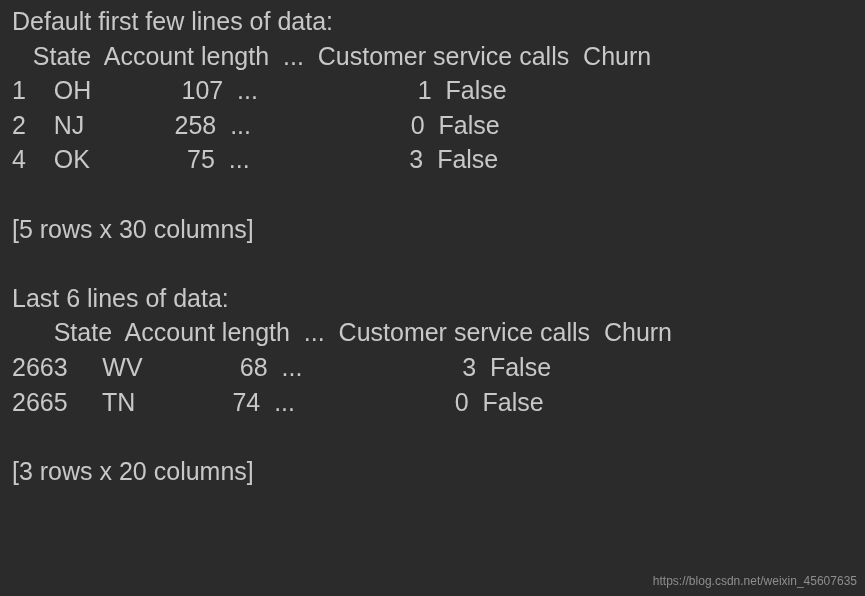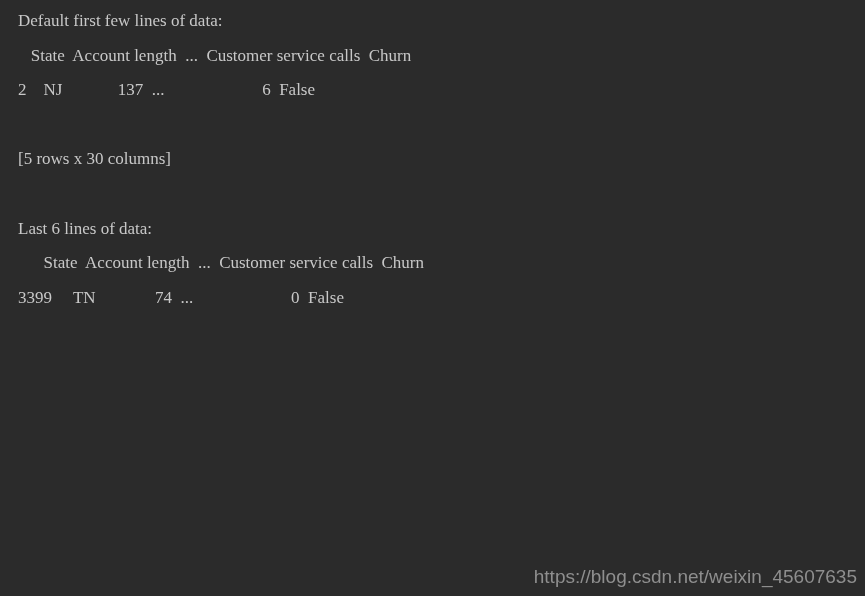--- a/index.html
+++ b/index.html
@@ -20,72 +20,76 @@
     width: 865px;
     height: 596px;
     background: #2b2b2b;
     box-sizing: border-box;
     padding: 4px 0 0 0;
   }
 
   .console-line {
     height: 34.6px;
     line-height: 34.6px;
-    font-size: 17px;
+    font-size: 25px;
     letter-spacing: 0px;
     color: #c8c8c8;
     white-space: pre;
-    padding-left: 18px;
+    padding-left: 12px;
     box-sizing: border-box;
-    font-family: Liberation Serif, serif;
+    font-family: Liberation Sans, sans-serif;
   }
 
   .console-line.blank {
     color: transparent;
   }
 
   .watermark {
     position: absolute;
     right: 8px;
     bottom: 8px;
     font-family: "Liberation Sans", "DejaVu Sans", sans-serif;
-    font-size: 19px;
+    font-size: 12px;
     color: #8e8e8e;
     letter-spacing: 0px;
     white-space: nowrap;
     pointer-events: none;
   }
 </style>
 </head>
 <body>
 
 <div class="console">
 
   <div class="console-line">Default first few lines of data:</div>
 
   <div class="console-line">   State  Account length  ...  Customer service calls  Churn</div>
 
 
+  <div class="console-line">1    OH             107  ...                       1  False</div>
 
-  <div class="console-line">2    NJ             137  ...                       6  False</div>
+  <div class="console-line">2    NJ             258  ...                       0  False</div>
 
 
+  <div class="console-line">4    OK              75  ...                       3  False</div>
 
   <div class="console-line blank"></div>
 
   <div class="console-line">[5 rows x 30 columns]</div>
 
   <div class="console-line blank"></div>
 
   <div class="console-line">Last 6 lines of data:</div>
 
   <div class="console-line">      State  Account length  ...  Customer service calls  Churn</div>
 
+  <div class="console-line">2663     WV              68  ...                       3  False</div>
 
 
-  <div class="console-line">3399     TN              74  ...                       0  False</div>
+  <div class="console-line">2665     TN              74  ...                       0  False</div>
 
   <div class="console-line blank"></div>
 
+  <div class="console-line">[3 rows x 20 columns]</div>
 
   <div class="watermark">https://blog.csdn.net/weixin_45607635</div>
 
 </div>
 
 </body></html>

